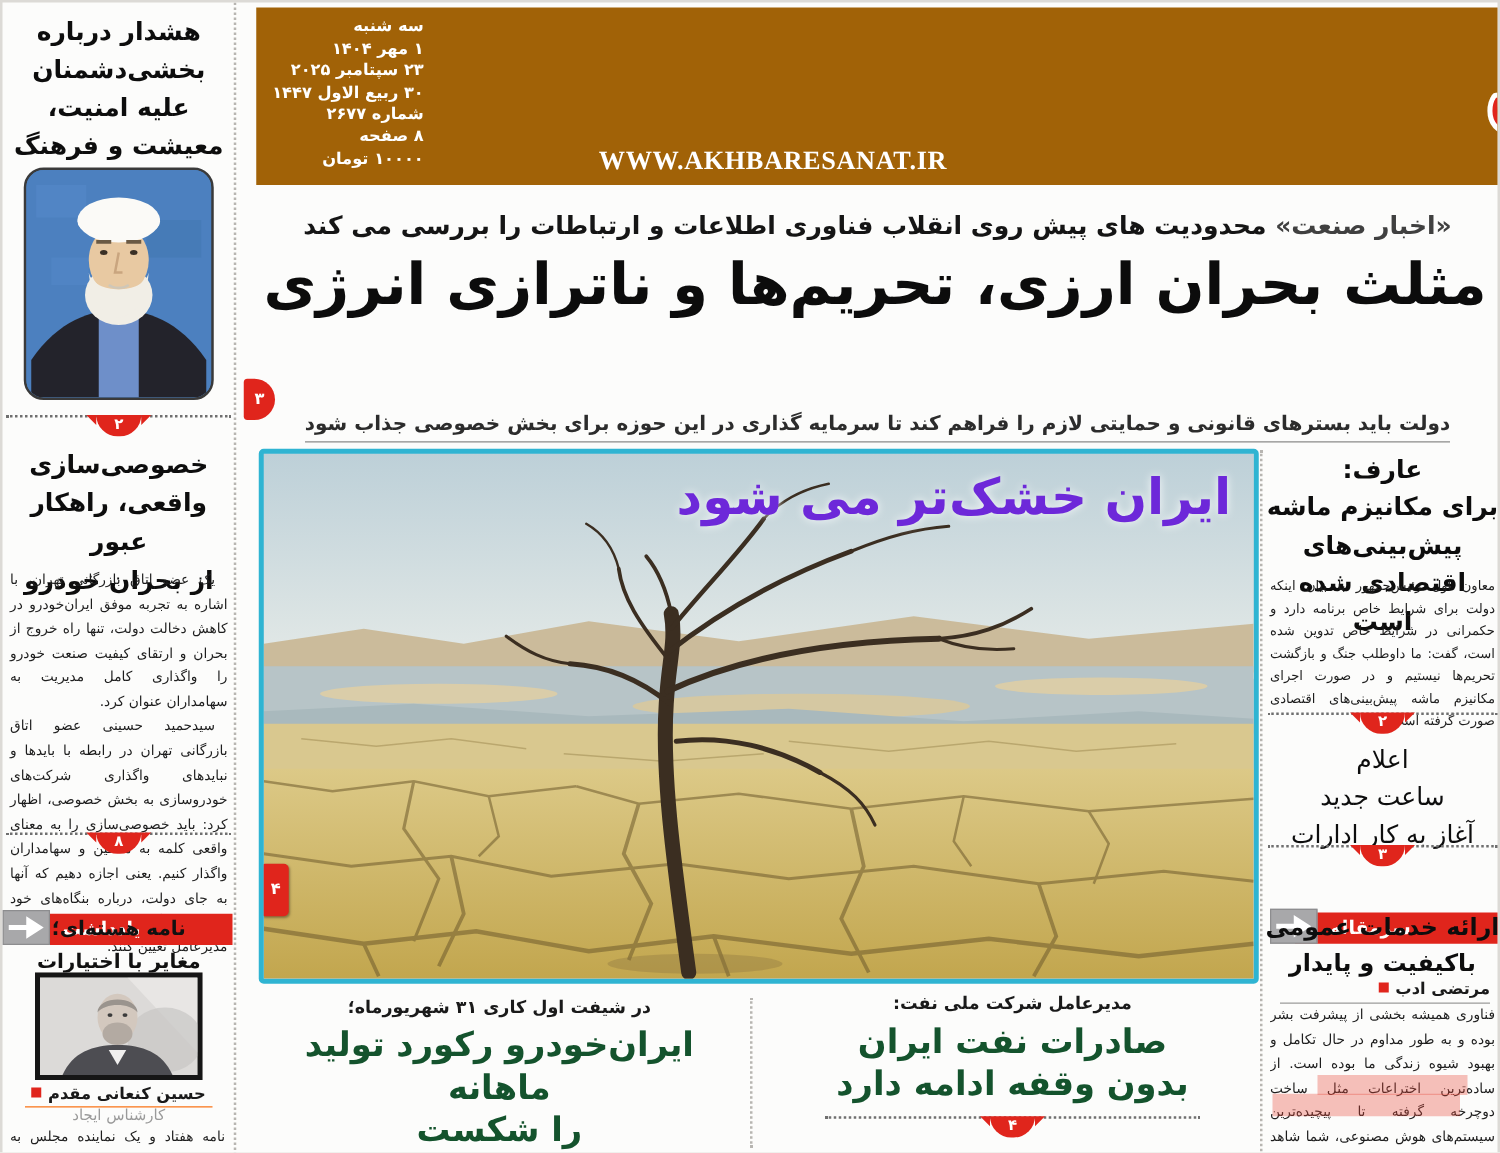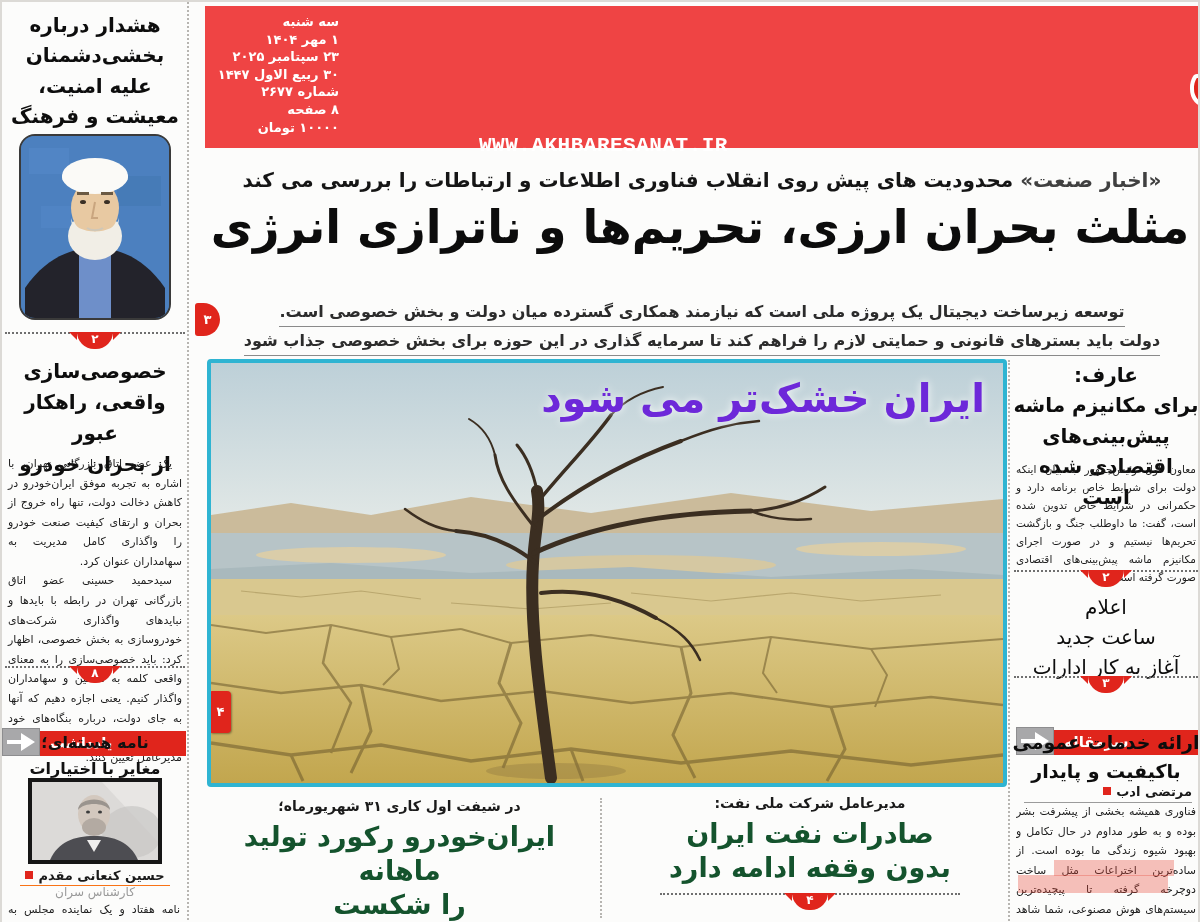--- a/index.html
+++ b/index.html
@@ -10,26 +10,26 @@
     overflow:hidden; margin:0 auto;
     border-left:2px solid #dcdad6; border-right:2px solid #dcdad6; border-top:2px solid #dcdad6;
   }
   .abs { position:absolute; }
   .rtl { direction:rtl; }
   .pre { white-space:pre-line; }
   .center { text-align:center; }
   .just { text-align:justify; }
 
   
-  .masthead { left:203px; top:4px; width:995px; height:142px; background:#ef4444; }
+  .masthead { left:203px; top:4px; width:995px; height:142px; background:#a16207; }
   .dates { left:6px; top:7px; width:128px; color:#fff; font-size:13px; line-height:17.6px;
            text-align:right; font-weight:bold; }
   .logo-svg { right:2px; top:-4px; }
-  .website { left:274px; top:128px; color:#fff; font-weight:bold; font-size:21px;
-             letter-spacing:.5px; font-family:Liberation Mono, monospace; }
+  .website { left:274px; top:110px; color:#fff; font-weight:bold; font-size:21px;
+             letter-spacing:.5px; font-family:Liberation Serif, serif; }
 
   
   .vdot { border-left:2px dotted #b7b5b1; width:0; }
   .dotline { border-top:2px dotted #6f6f6f; height:0; }
   .dotline .pgbadge { position:absolute; left:50%; top:-2px; transform:translateX(-50%); }
 
   .pgbadge { width:36px; height:17px; background:#e0251c; border-radius:0 0 19px 19px;
              color:#fff; font-size:12px; font-weight:bold; text-align:center; line-height:15px; }
   .pgbadge::before { content:""; position:absolute; left:-8px; top:0; width:0; height:0;
              border-top:8px solid #e0251c; border-left:8px solid transparent; }
@@ -144,21 +144,21 @@
   <div class="abs vdot" style="left:185px; top:0; height:922px;"></div>
   <div class="abs vdot" style="left:1006px; top:358px; height:564px;"></div>
   <div class="abs vdot" style="left:598px; top:796px; height:120px;"></div>
 
   <div class="abs kicker rtl center">
     <span class="brand">«اخبار صنعت»</span>
     <span>محدودیت های پیش روی انقلاب فناوری اطلاعات و ارتباطات را بررسی می کند</span>
   </div>
   <div class="abs main-headline rtl center">مثلث بحران ارزی، تحریم‌ها و ناترازی انرژی</div>
   <div class="abs subheads rtl center">
-    <span>توسعه زیرساخت دیجیتال یک پروژه ملی است که نیازمند همکاری گسترده میان دولت و بخش خصوصی است.</span><br>
+    <br>
     <span>دولت باید بسترهای قانونی و حمایتی لازم را فراهم کند تا سرمایه گذاری در این حوزه برای بخش خصوصی جذاب شود</span>
   </div>
   <div class="abs d-badge">۳</div>
 
   <div class="abs photo-main">
     <svg width="792" height="420" viewBox="0 0 792 420">
       <defs>
         <linearGradient id="sky" x1="0" y1="0" x2="0" y2="1">
           <stop offset="0" stop-color="#bdd0d8"></stop>
             <stop offset="1" stop-color="#e6ebe8"></stop>
@@ -283,21 +283,21 @@
       <ellipse cx="62" cy="32" rx="16" ry="19" fill="#d3c8be"></ellipse>
       <path d="M46 28 C46 14 78 14 78 28 C72 20 52 20 46 28 Z" fill="#9a948e"></path>
       <ellipse cx="62" cy="45" rx="12" ry="9" fill="#b3aaa2"></ellipse>
       <ellipse cx="56" cy="30" rx="2" ry="1.5" fill="#3c3c3c"></ellipse>
       <ellipse cx="68" cy="30" rx="2" ry="1.5" fill="#3c3c3c"></ellipse>
     </svg>
   </div>
   <div class="abs note-author rtl center author-row">
     <span>حسین کنعانی مقدم</span><span class="author-sq"></span>
   </div>
-  <div class="abs note-role rtl center">کارشناس سران</div>
+  <div class="abs note-role rtl center">کارشناس ایجاد</div>
   <div class="abs note-body body-txt rtl just">نامه هفتاد و یک نماینده مجلس به سران</div>
 
   <div class="abs r1-headline rtl center pre">عارف:
 برای مکانیزم ماشه
 پیش‌بینی‌های
 اقتصادی شده است</div>
   <div class="abs r1-body body-txt rtl just">معاون اول رئیس‌جمهور با بیان اینکه دولت برای شرایط خاص برنامه دارد و حکمرانی در شرایط خاص تدوین شده است، گفت: ما داوطلب جنگ و بازگشت تحریم‌ها نیستیم و در صورت اجرای مکانیزم ماشه پیش‌بینی‌های اقتصادی صورت گرفته است.</div>
   <div class="abs dotline dot-r1">
     <div class="pgbadge">۲</div>
   </div>

